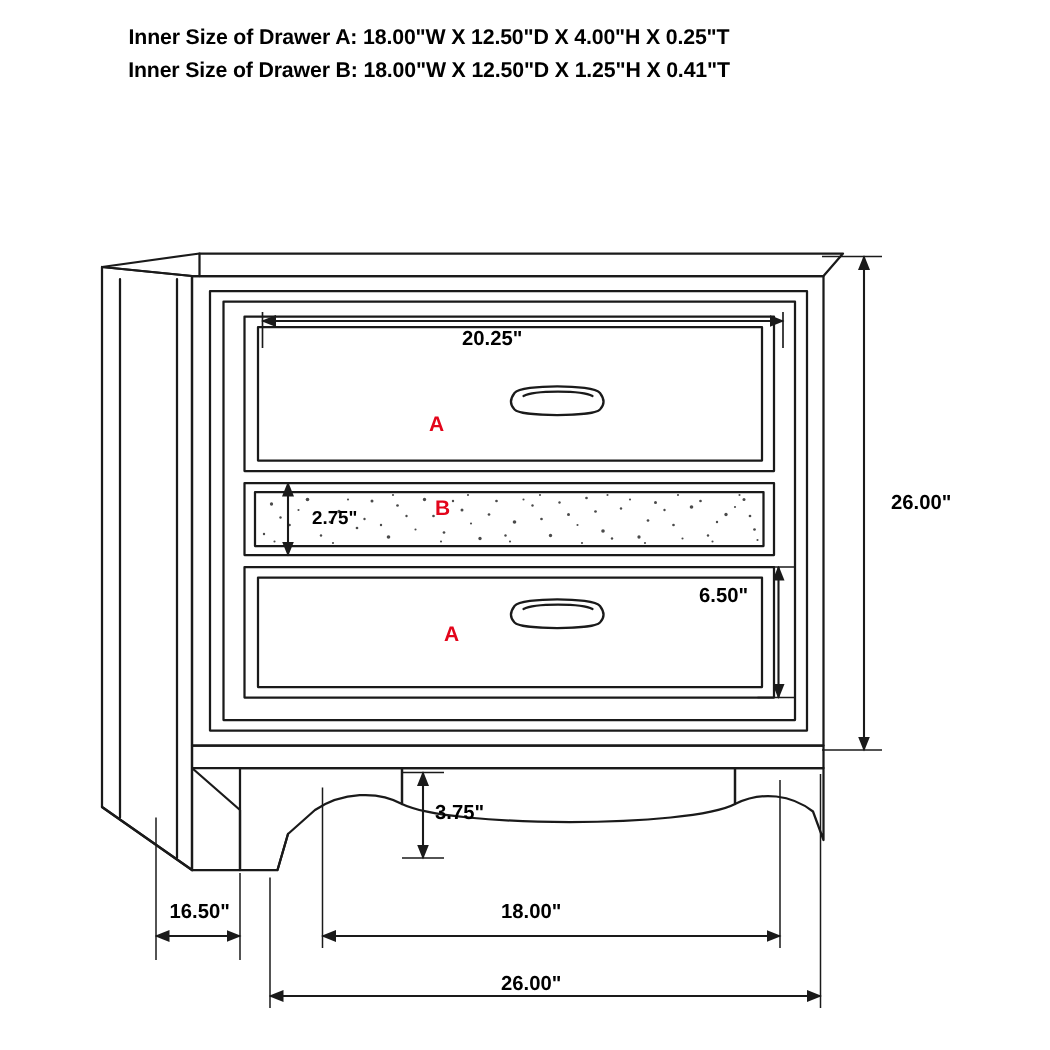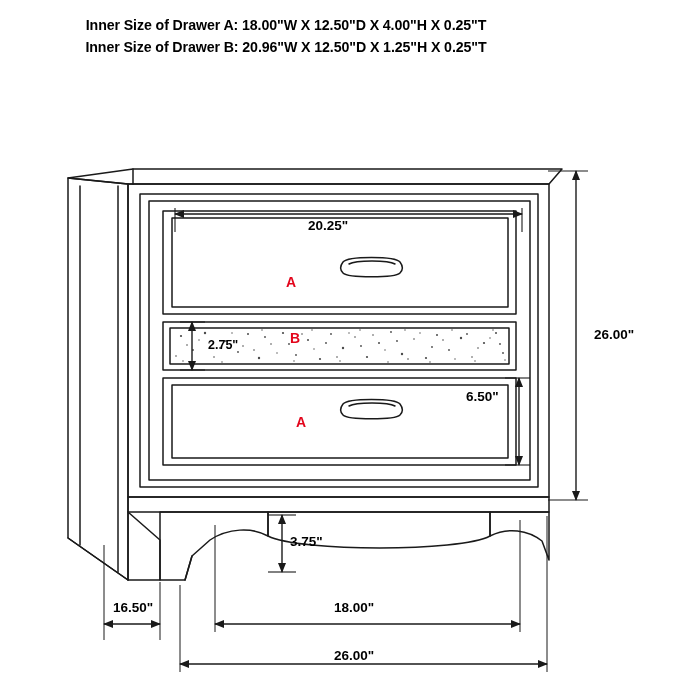--- a/index.html
+++ b/index.html
@@ -55,21 +55,21 @@
     font-size: 12.5px;
   }
 </style>
 </head>
 <body>
 
 <div id="stage">
 
   <div class="header">
     <div>Inner Size of Drawer A: 18.00"W X 12.50"D X 4.00"H X 0.25"T</div>
-    <div>Inner Size of Drawer B: 20.96"W X 12.50"D X 1.25"H X 0.25"T</div>
+    <div>Inner Size of Drawer B: 18.00"W X 12.50"D X 1.25"H X 0.41"T</div>
   </div>
 
   <svg class="diagram" viewBox="0 0 700 700">
     <g fill="none" stroke="#1a1a1a" stroke-width="1.5" stroke-linejoin="round" stroke-linecap="round">
 
       <path d="M68,178 L133,169 L562,169 L549,184 L128,184 Z"></path>
 
       <path d="M68,178 L68,538 L128,580 L128,184 Z"></path>
 
       <path d="M68,538 L128,580"></path>

